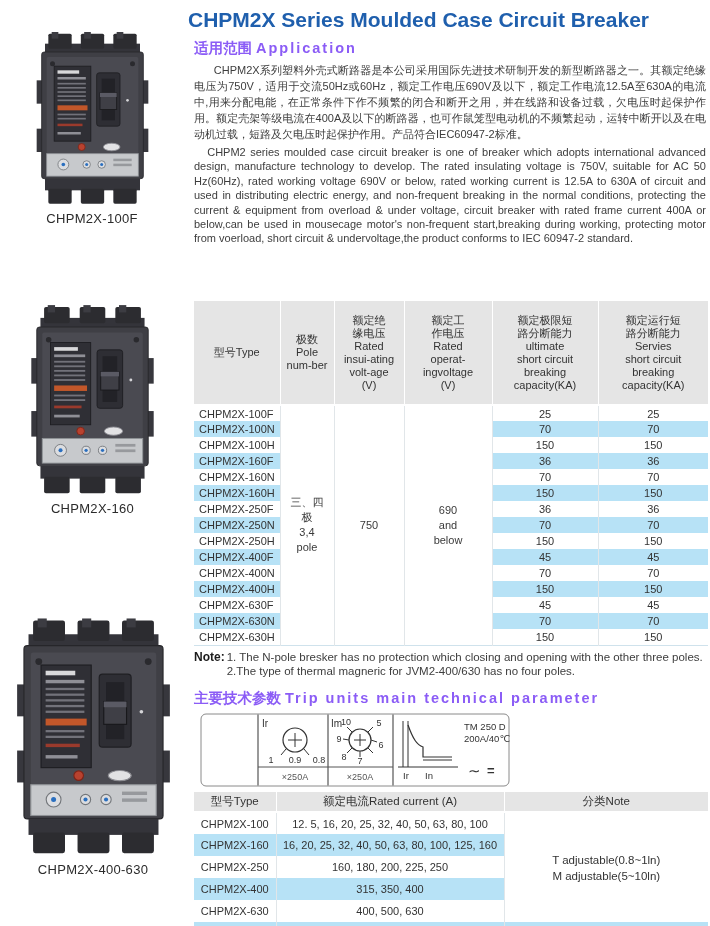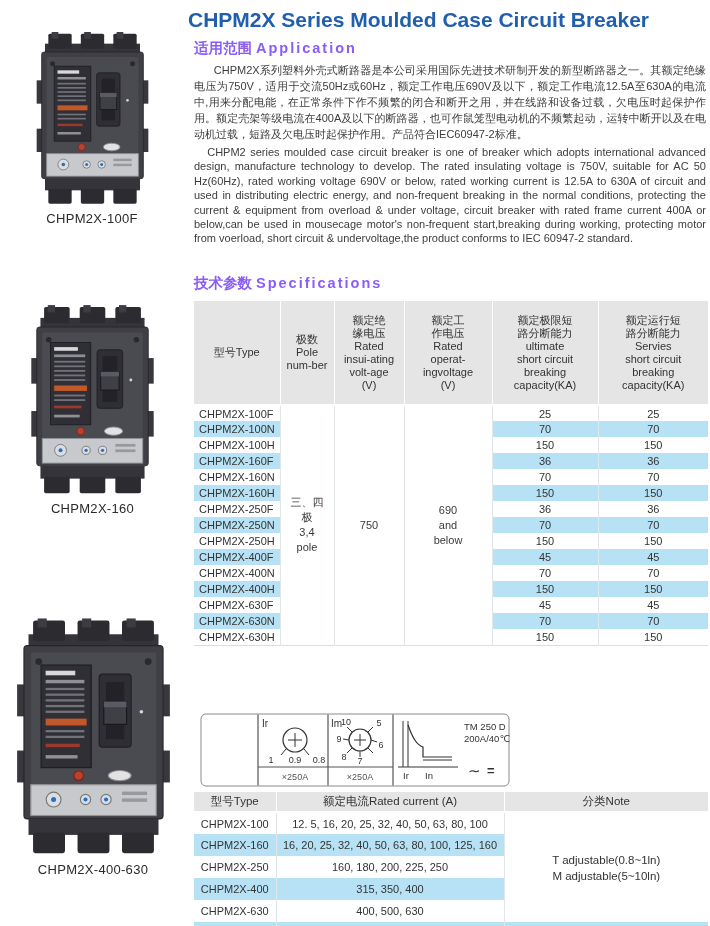--- a/index.html
+++ b/index.html
@@ -162,23 +162,20 @@
   <main class="content">
 
     <h1 class="page-title">CHPM2X Series Moulded Case Circuit Breaker</h1>
 
     <h2 class="sec-heading h-app">
       <span class="zh">适用范围</span><span class="en">Application</span>
     </h2>
     <p class="para para-zh">CHPM2X系列塑料外壳式断路器是本公司采用国际先进技术研制开发的新型断路器之一。其额定绝缘电压为750V，适用于交流50Hz或60Hz，额定工作电压690V及以下，额定工作电流12.5A至630A的电流中,用来分配电能，在正常条件下作不频繁的闭合和断开之用，并在线路和设备过载，欠电压时起保护作用。额定壳架等级电流在400A及以下的断路器，也可作鼠笼型电动机的不频繁起动，运转中断开以及在电动机过载，短路及欠电压时起保护作用。产品符合IEC60947-2标准。</p>
     <p class="para para-en">CHPM2 series moulded case circuit breaker is one of breaker which adopts international advanced design, manufacture technology to develop. The rated insulating voltage is 750V, suitable for AC 50 Hz(60Hz), rated working voltage 690V or below, rated working current is 12.5A to 630A of circuit and used in distributing electric energy, and non-frequent breaking in the normal conditions, protecting the current &amp; equipment from overload &amp; under voltage, circuit breaker with rated frame current 400A or below,can be used in mousecage motor's non-frequent start,breaking during working, protecting motor from voerload, short circuit &amp; undervoltage,the product conforms to IEC 60947-2 standard.</p>
 
-    <h2 class="sec-heading h-spec">
-      <span class="zh">技术参数</span><span class="en">Specifications</span>
-    </h2>
 
     <table class="spec-table">
       <colgroup>
         <col style="width:86px">
           <col style="width:54px">
           <col style="width:70px">
         <col style="width:88px">
           <col style="width:106px">
           <col style="width:110px">
       </colgroup>
@@ -294,21 +291,31 @@
             <td>70</td>
           </tr>
         <tr>
             <td class="cell-type">CHPM2X-630H</td>
             <td>150</td>
             <td>150</td>
           </tr>
       </tbody>
     </table>
 
-
+    <div class="note-block">
+      <span class="note-label"><span>Note</span>:</span>
+      <div class="note-lines">
+        <div>1. The N-pole bresker has no protection which closing and opening with the other three poles.</div>
+        <div>2.The type of thermal magneric for JVM2-400/630 has no four poles.</div>
+      </div>
+    </div>
+
+    <h2 class="sec-heading h-trip">
+      <span class="zh">主要技术参数</span><span class="en">Trip units main technical parameter</span>
+    </h2>
 
     <svg class="trip-diagram" width="310" height="74" viewBox="0 0 310 74" role="img" font-family="Liberation Sans, DejaVu Sans, sans-serif">
       <rect x="1" y="1" width="308" height="72" rx="5" fill="#ffffff" stroke="#8a8a8a"></rect>
       <line x1="58" y1="1.5" x2="58" y2="72.5" stroke="#555" stroke-width="1.2"></line>
       <line x1="128" y1="1.5" x2="128" y2="72.5" stroke="#555" stroke-width="1.2"></line>
       <line x1="193" y1="1.5" x2="193" y2="72.5" stroke="#555" stroke-width="1.2"></line>
       <line x1="58" y1="54" x2="193" y2="54" stroke="#555" stroke-width="1"></line>
 
       <text x="62" y="14" font-size="10" fill="#333">Ir</text>
       <circle cx="95" cy="27" r="12" fill="none" stroke="#333" stroke-width="1.2"></circle>

